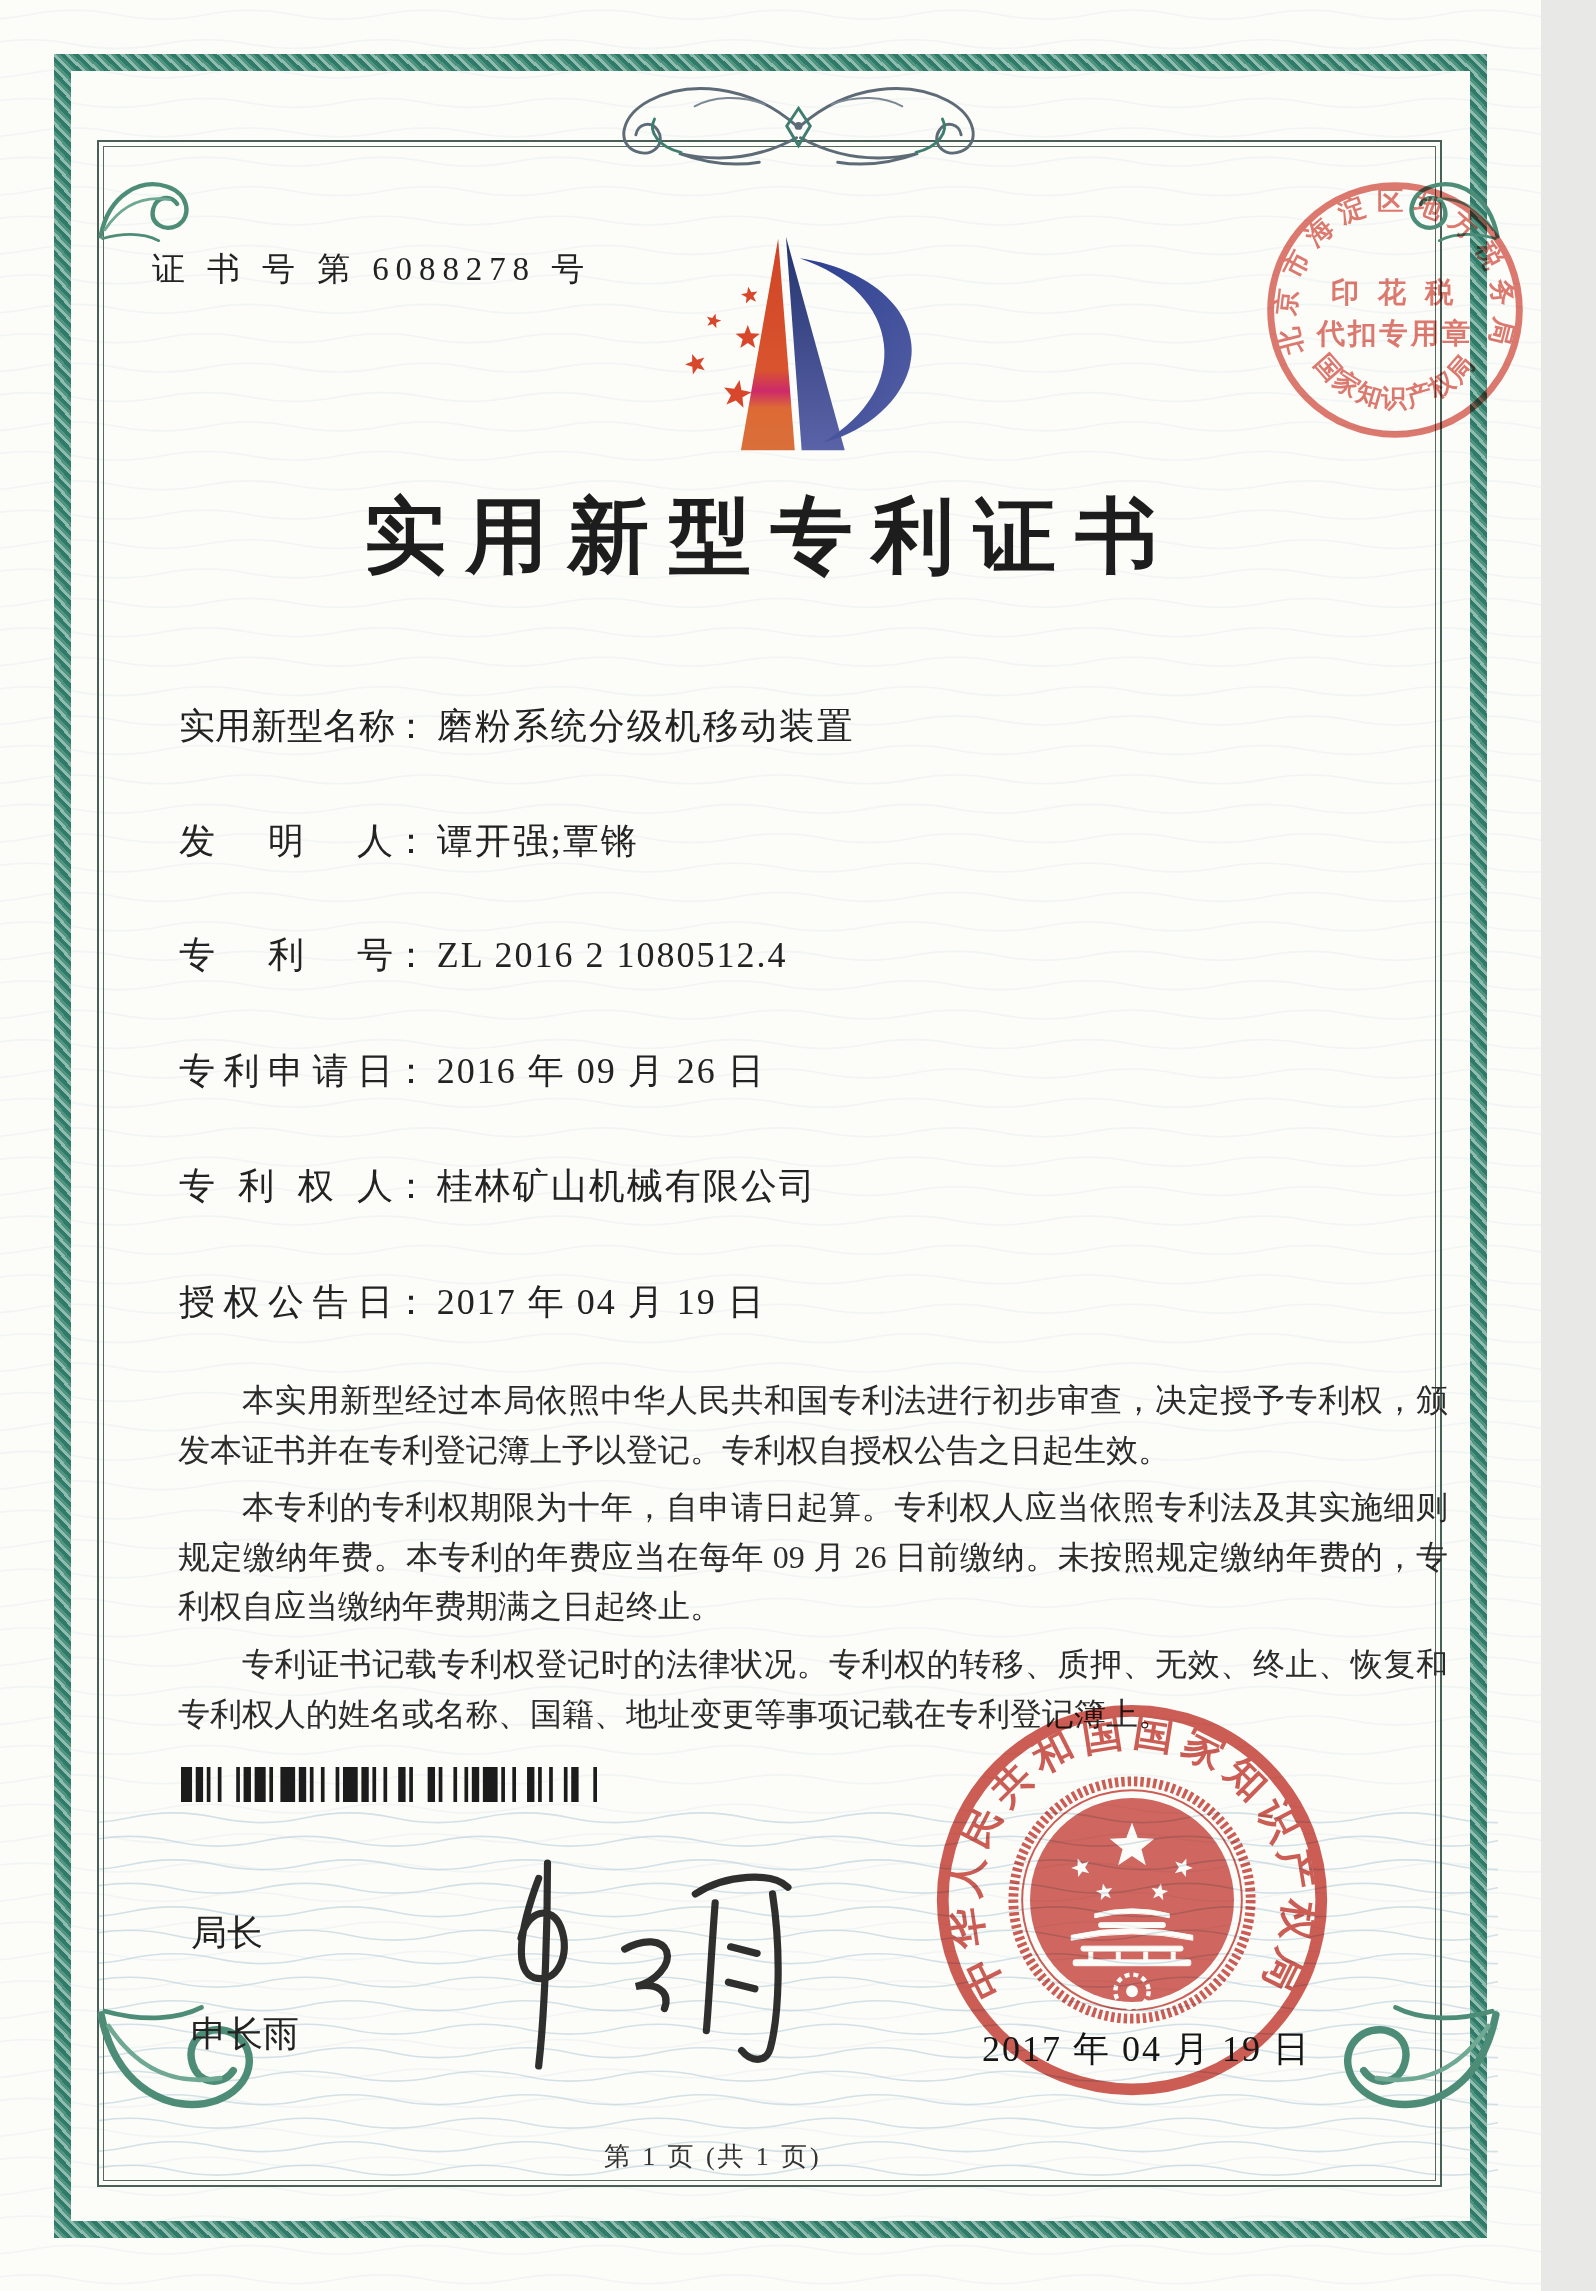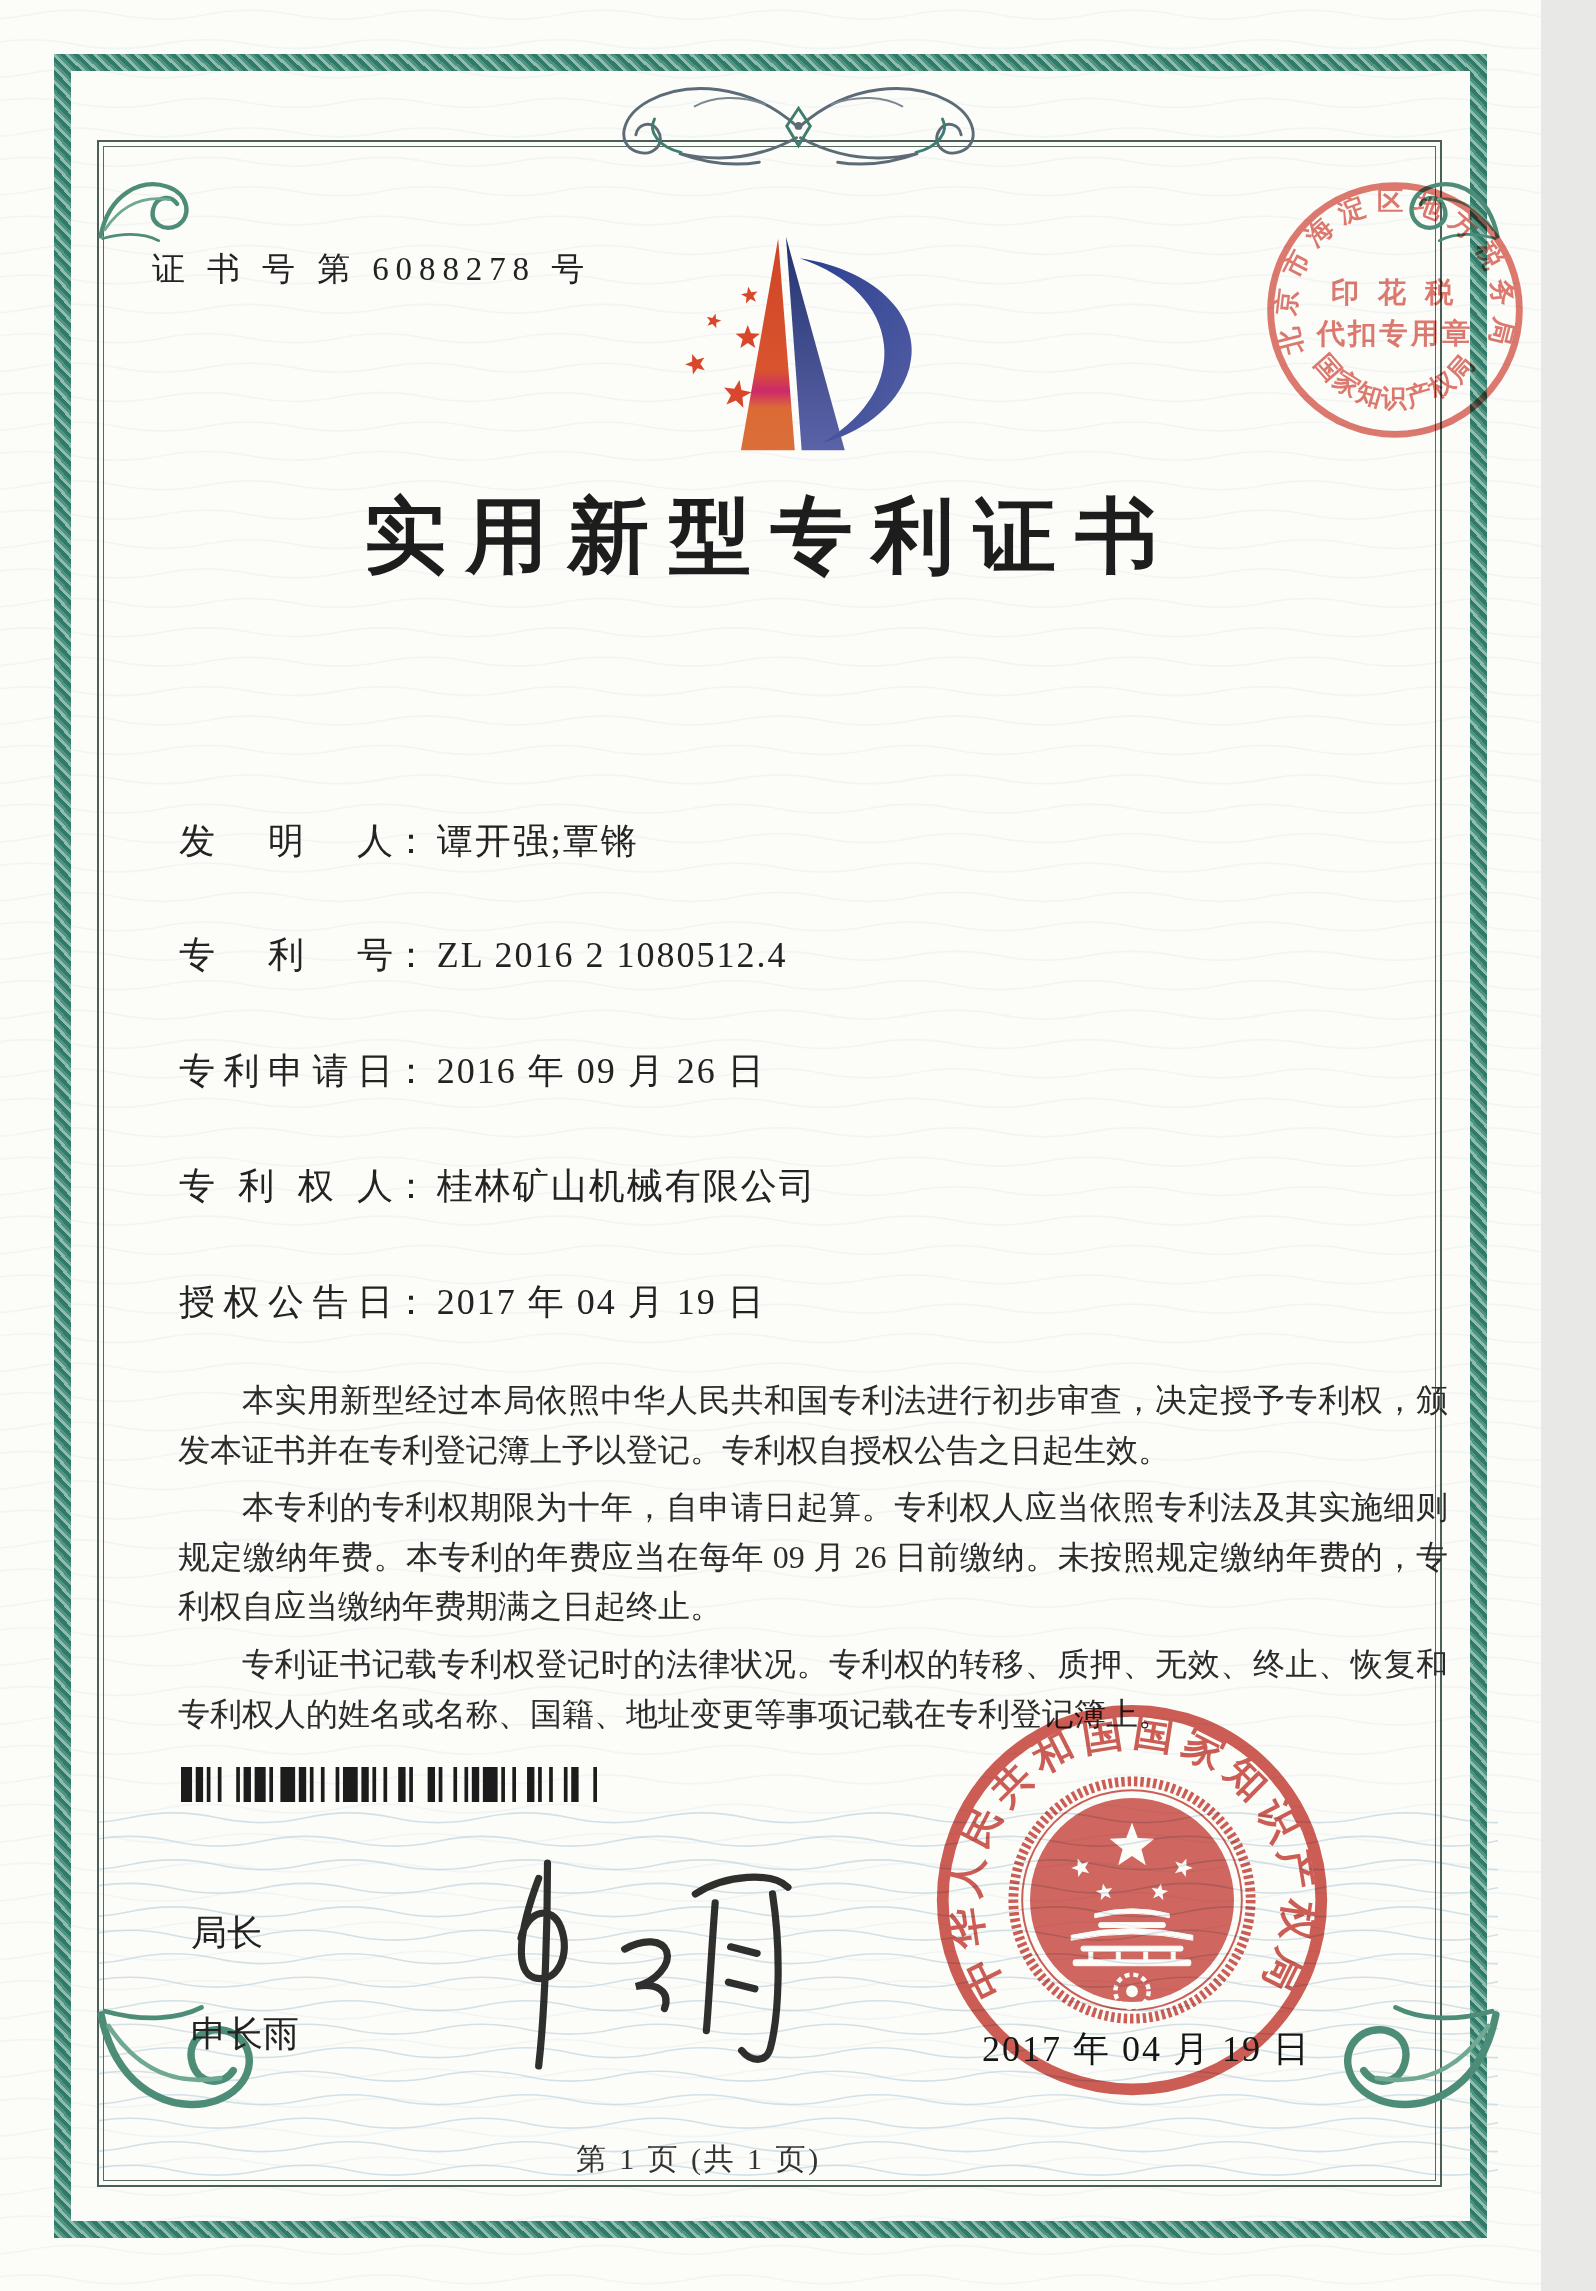--- a/index.html
+++ b/index.html
@@ -27,21 +27,21 @@
 
   
   #body-text{left:170px;top:1368px;width:1286px;font-size:32px;line-height:1.55;
              text-align:justify;color:#2b2b2b;}
   #body-text p{margin:8px;text-indent:2em;}
 
   
   #officer-title{left:191px;top:1909px;font-size:36px;font-family:"Liberation Sans","DejaVu Sans",sans-serif;color:#222;}
   #officer-name{left:191px;top:1986px;font-size:36px;font-family:"Liberation Sans","DejaVu Sans",sans-serif;color:#222;margin-top:24px;}
   #seal-date{left:982px;top:2025px;font-size:36px;letter-spacing:2px;color:#161616;}
-  #footer-page{left:576px;top:2139px;font-size:30px;letter-spacing:2.9px;color:#333;}
+  #footer-page{left:604px;top:2139px;font-size:26px;letter-spacing:2.9px;color:#333;}
 
   .multiply{mix-blend-mode:multiply;}
 </style>
 </head>
 <body>
 
 <div id="page">
 
   <svg id="waves-page" class="abs" style="left:0;top:0;opacity:.22;" width="1597" height="2292" viewBox="0 0 1629 2338">
       <path d="M -60 15 q 45 9 90 0 t 90 0 t 90 0 t 90 0 t 90 0 t 90 0 t 90 0 t 90 0 t 90 0 t 90 0 t 90 0 t 90 0 t 90 0 t 90 0 t 90 0 t 90 0 t 90 0 t 90 0 t 90 0 t 90 0 t 90 0 t 90 0 t 90 0" fill="none" stroke="#cfdde3" stroke-width="1.6"></path>
@@ -228,20 +228,23 @@
         <polygon points="73.4,65.1 76.7,70.6 82.9,69.8 78.7,74.5 81.5,80.3 75.7,77.7 71.1,82.1 71.7,75.8 66.1,72.7 72.3,71.4"></polygon>
         <polygon points="40.1,92.3 40.6,97.9 46.0,99.6 40.8,101.8 40.9,107.5 37.1,103.2 31.8,105.0 34.6,100.2 31.3,95.6 36.8,96.9"></polygon>
         <polygon points="73.0,104.0 76.2,112.6 85.4,113.0 78.2,118.7 80.6,127.5 73.0,122.5 65.4,127.5 67.8,118.7 60.6,113.0 69.8,112.6"></polygon>
         <polygon points="16.2,133.7 21.3,139.6 28.7,137.2 24.6,143.8 29.1,150.2 21.6,148.3 17.0,154.6 16.4,146.8 9.0,144.4 16.2,141.4"></polygon>
         <polygon points="64.6,160.2 66.5,170.6 76.9,172.9 67.6,178.0 68.6,188.5 60.9,181.2 51.2,185.4 55.8,175.9 48.8,168.0 59.2,169.3"></polygon>
       </g>
   </svg>
 
   <div class="abs" id="title">实用新型专利证书</div>
 
+  <div class="field" style="top:702px">
+    <span class="flabel">实用新型名称</span><span class="fcolon">：</span><span class="fvalue">磨粉系统分级机移动装置</span>
+  </div>
   <div class="field" style="top:817px">
     <span class="flabel">发明人</span><span class="fcolon">：</span><span class="fvalue">谭开强;覃锵</span>
   </div>
   <div class="field" style="top:931px">
     <span class="flabel">专利号</span><span class="fcolon">：</span><span class="fvalue">ZL 2016 2 1080512.4</span>
   </div>
   <div class="field" style="top:1047px">
     <span class="flabel">专利申请日</span><span class="fcolon">：</span><span class="fvalue">2016 年 09 月 26 日</span>
   </div>
   <div class="field" style="top:1162px">

